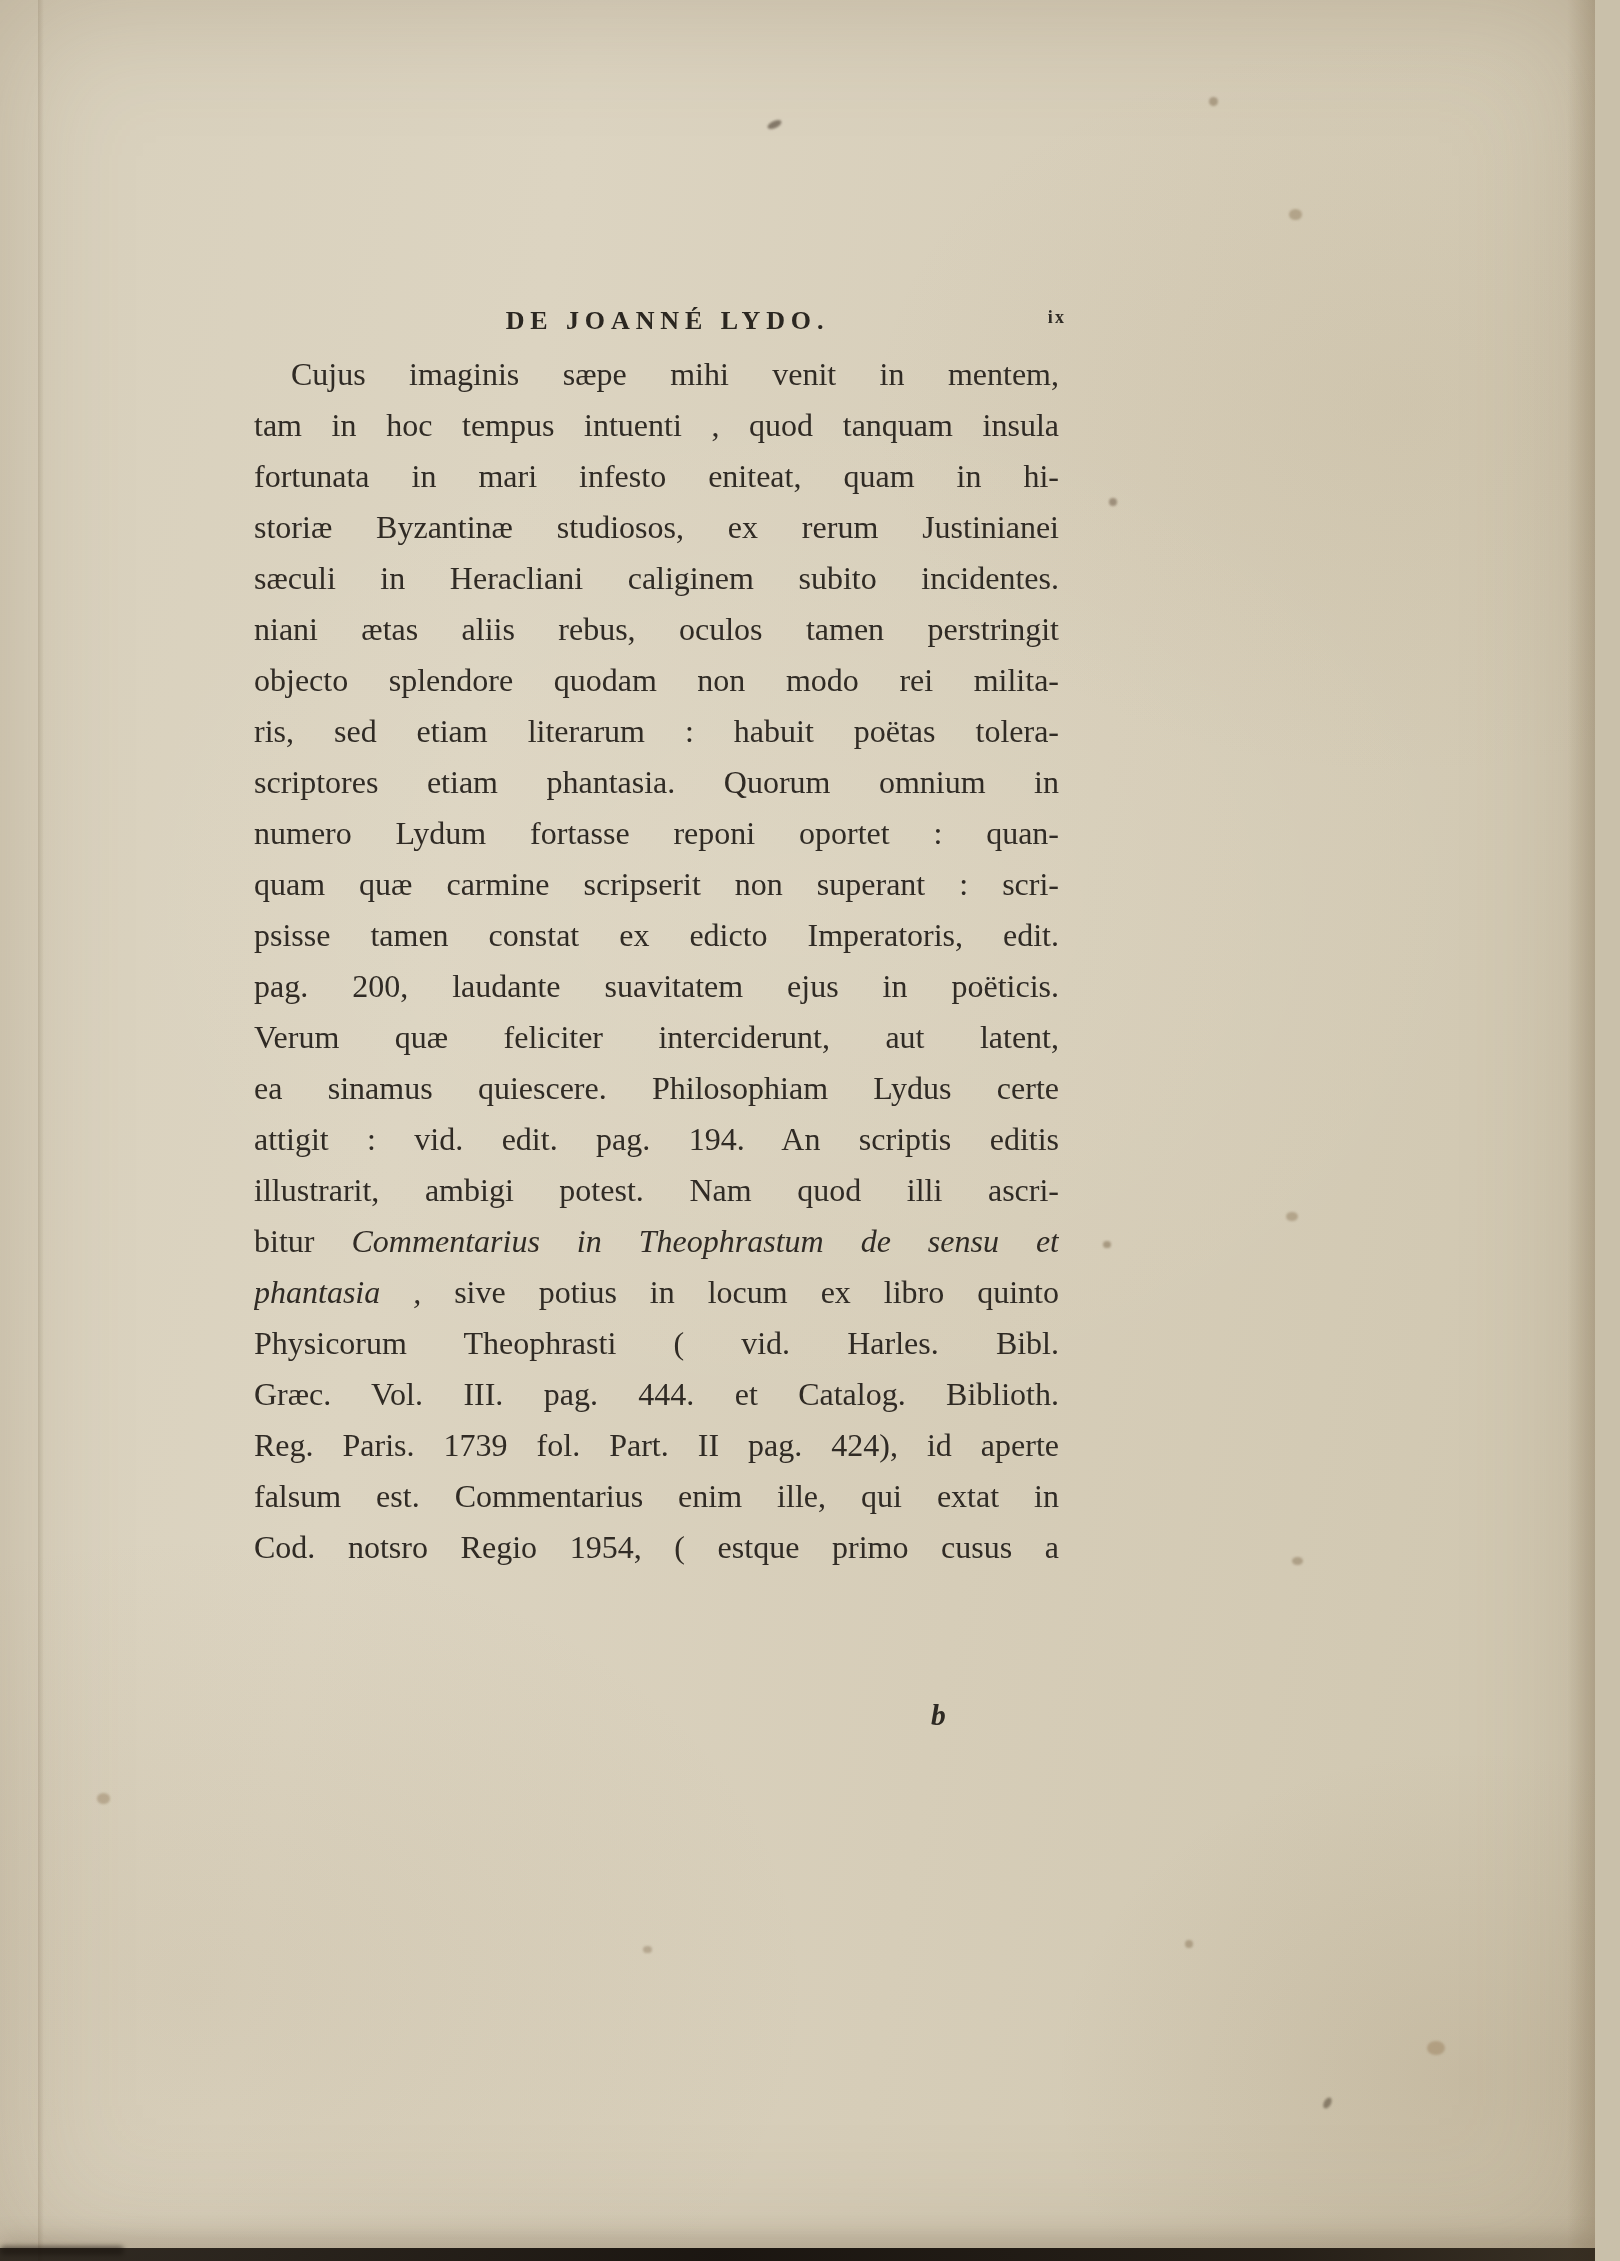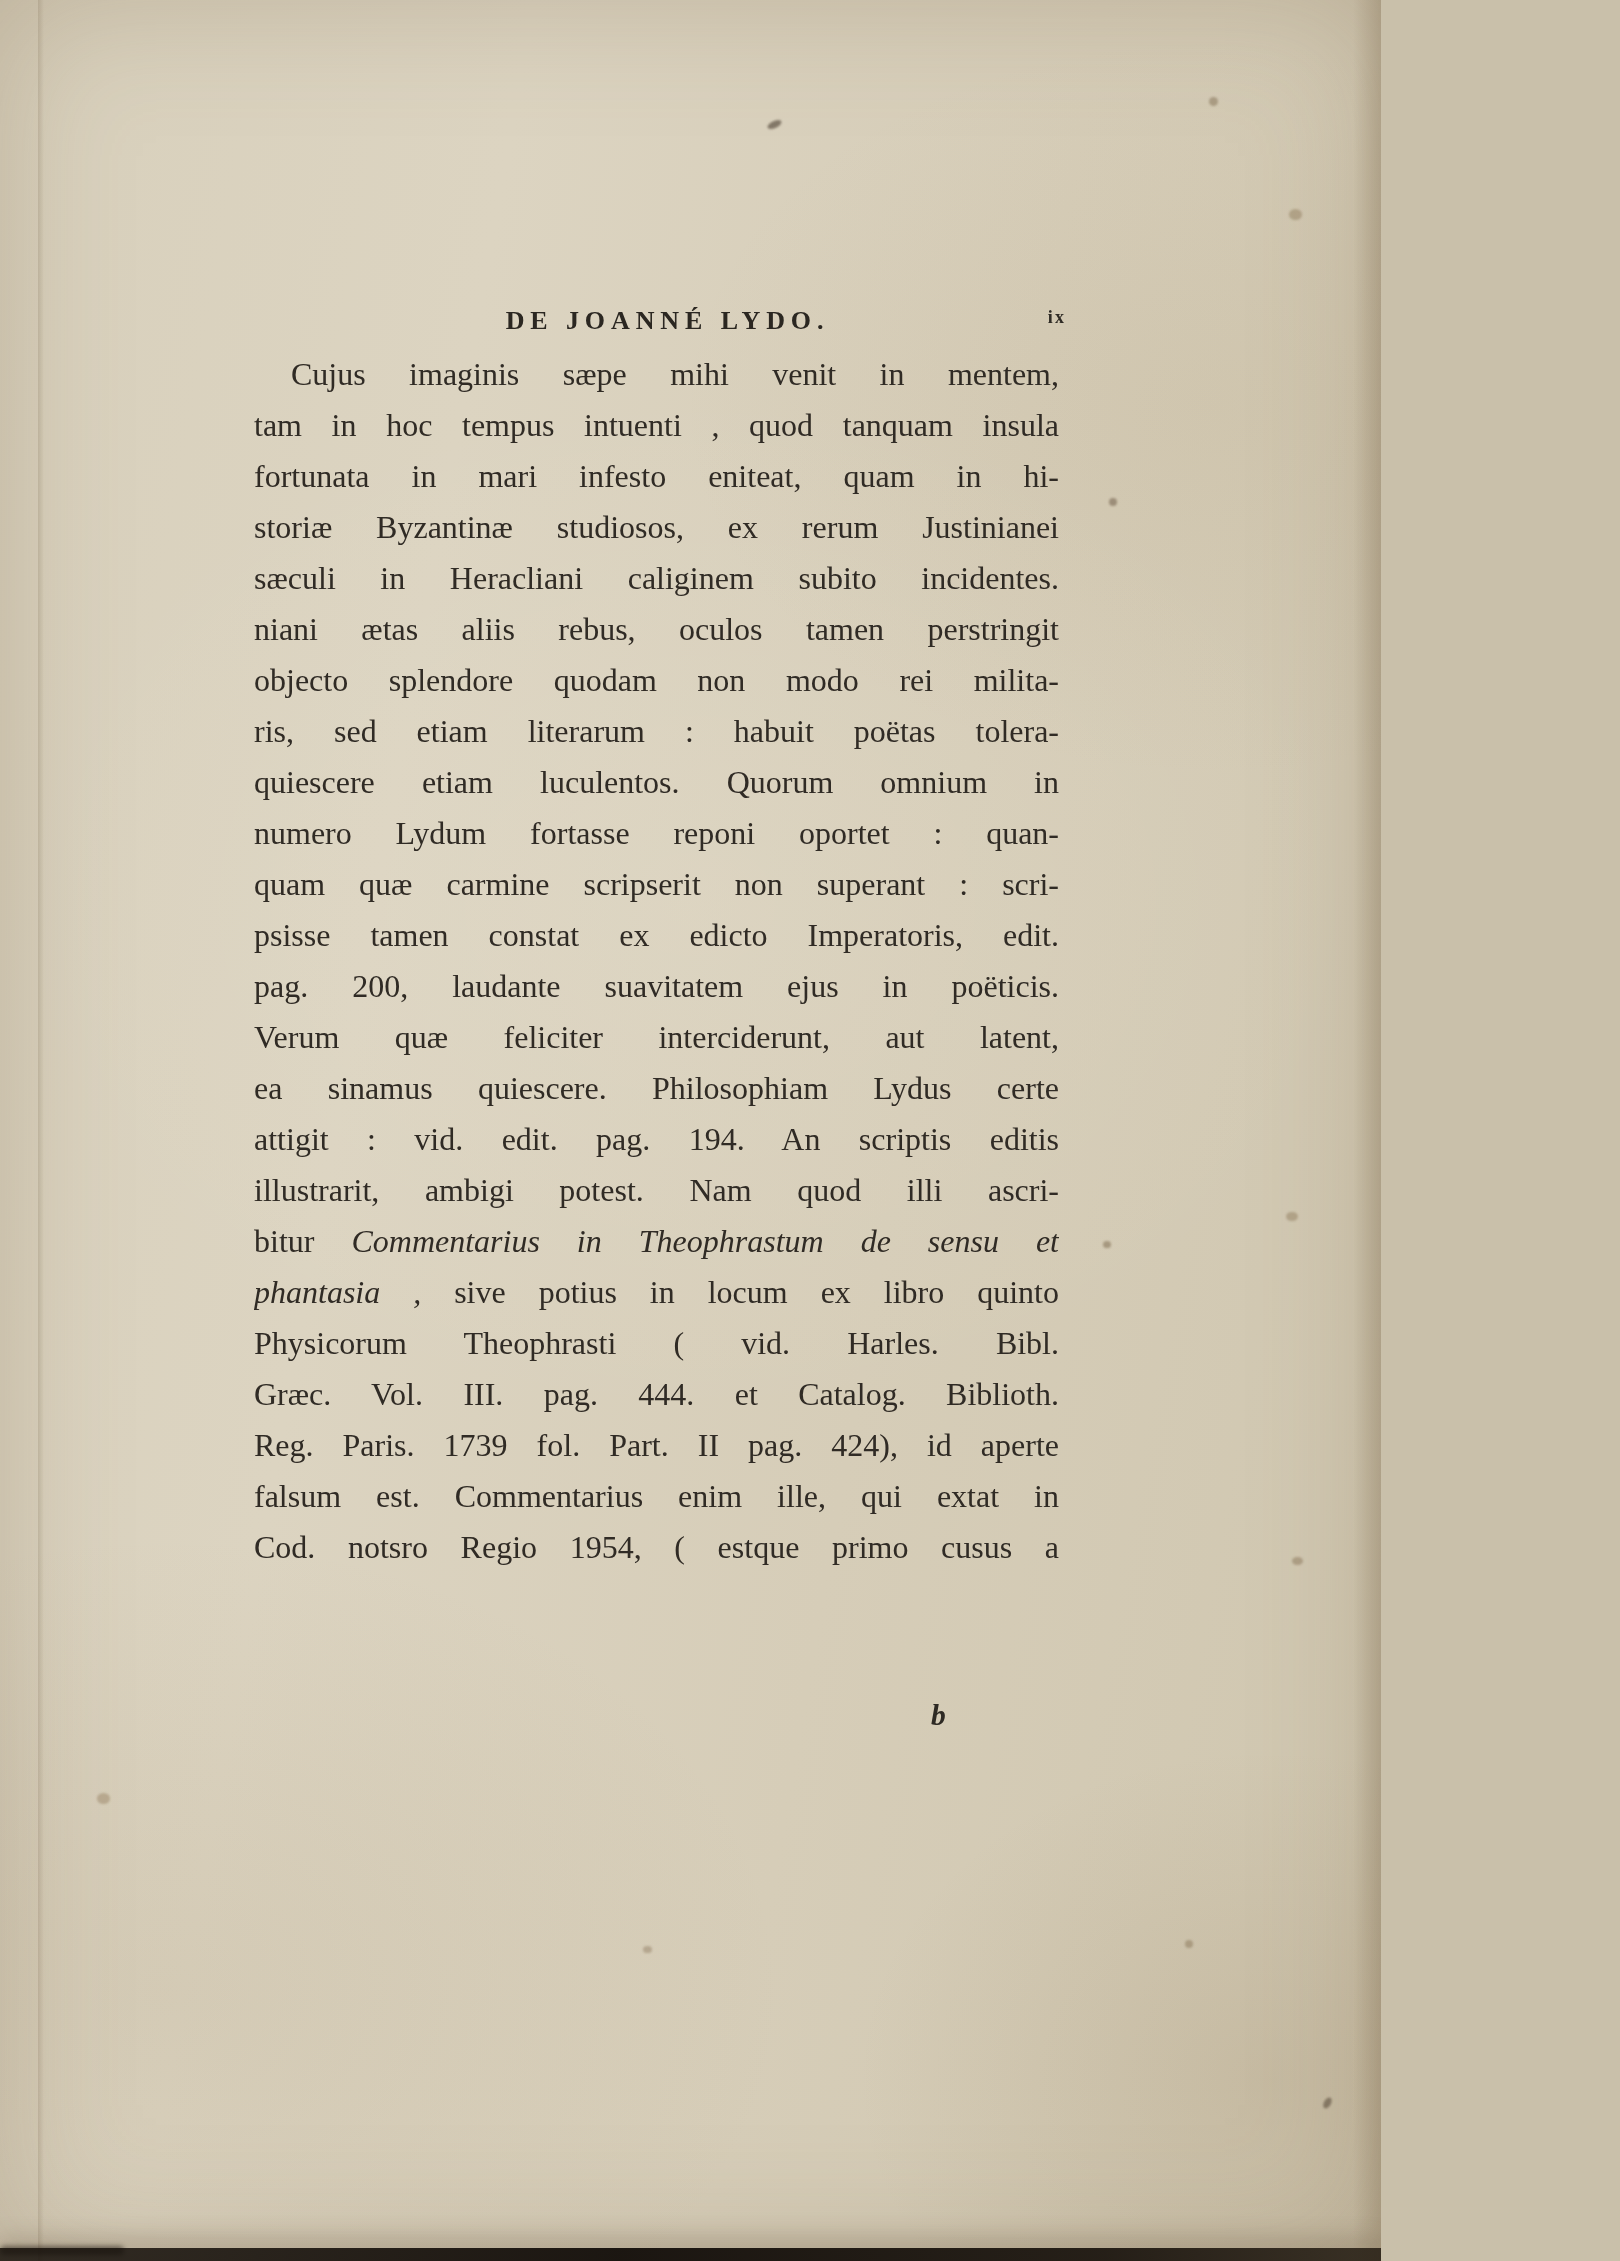--- a/index.html
+++ b/index.html
@@ -3,21 +3,21 @@
 <meta charset="utf-8">
 <style>
   html, body { margin: 0; padding: 0; }
   body {
     width: 1621px; height: 2261px;
     font-family: "Liberation Serif", "DejaVu Serif", serif;
     background: #c9c0aa;
   }
   .page {
     position: relative;
-    width: 1381px; height: 2261px;
+    width: 1595px; height: 2261px;
     overflow: hidden;
     color: #2e2a24;
     background:
       radial-gradient(767px 531px at 88% 18%, rgba(165,145,108,0.10), transparent 70%),
       radial-gradient(885px 649px at 12% 88%, rgba(152,132,96,0.12), transparent 70%),
       radial-gradient(590px 472px at 92% 92%, rgba(140,115,80,0.16), transparent 70%),
       radial-gradient(944px 708px at 50% 40%, rgba(255,252,240,0.10), transparent 75%),
       linear-gradient(100deg, #d8d0bc 0%, #dcd4c1 30%, #d6cdb8 62%, #cfc6af 100%);
     box-shadow: inset 0 0 130px rgba(118,98,68,0.28);
   }
@@ -100,21 +100,21 @@
 
   <div class="body-text">
       <div class="line indent"><span>Cujus imaginis sæpe mihi venit in mentem,</span></div>
       <div class="line"><span>tam in hoc tempus intuenti , quod tanquam insula</span></div>
       <div class="line"><span>fortunata in mari infesto eniteat, quam in hi-</span></div>
       <div class="line"><span>storiæ Byzantinæ studiosos, ex rerum Justinianei</span></div>
       <div class="line"><span>sæculi in Heracliani caliginem subito incidentes.</span></div>
       <div class="line"><span>niani ætas aliis rebus, oculos tamen perstringit</span></div>
       <div class="line"><span>objecto splendore quodam non modo rei milita-</span></div>
       <div class="line"><span>ris, sed etiam literarum : habuit poëtas tolera-</span></div>
-      <div class="line"><span>quiescere etiam luculentos. Quorum omnium in</span></div>
+      <div class="line"><span>scriptores etiam phantasia. Quorum omnium in</span></div>
       <div class="line"><span>numero Lydum fortasse reponi oportet : quan-</span></div>
       <div class="line"><span>quam quæ carmine scripserit non superant : scri-</span></div>
       <div class="line"><span>psisse tamen constat ex edicto Imperatoris, edit.</span></div>
       <div class="line"><span>pag. 200, laudante suavitatem ejus in poëticis.</span></div>
       <div class="line"><span>Verum quæ feliciter interciderunt, aut latent,</span></div>
       <div class="line"><span>ea sinamus quiescere. Philosophiam Lydus certe</span></div>
       <div class="line"><span>attigit : vid. edit. pag. 194. An scriptis editis</span></div>
       <div class="line"><span>illustrarit, ambigi potest. Nam quod illi ascri-</span></div>
       <div class="line"><span>bitur </span><span class="it">Commentarius in Theophrastum de sensu et</span></div>
       <div class="line"><span class="it">phantasia , </span><span>sive potius in locum ex libro quinto</span></div>

